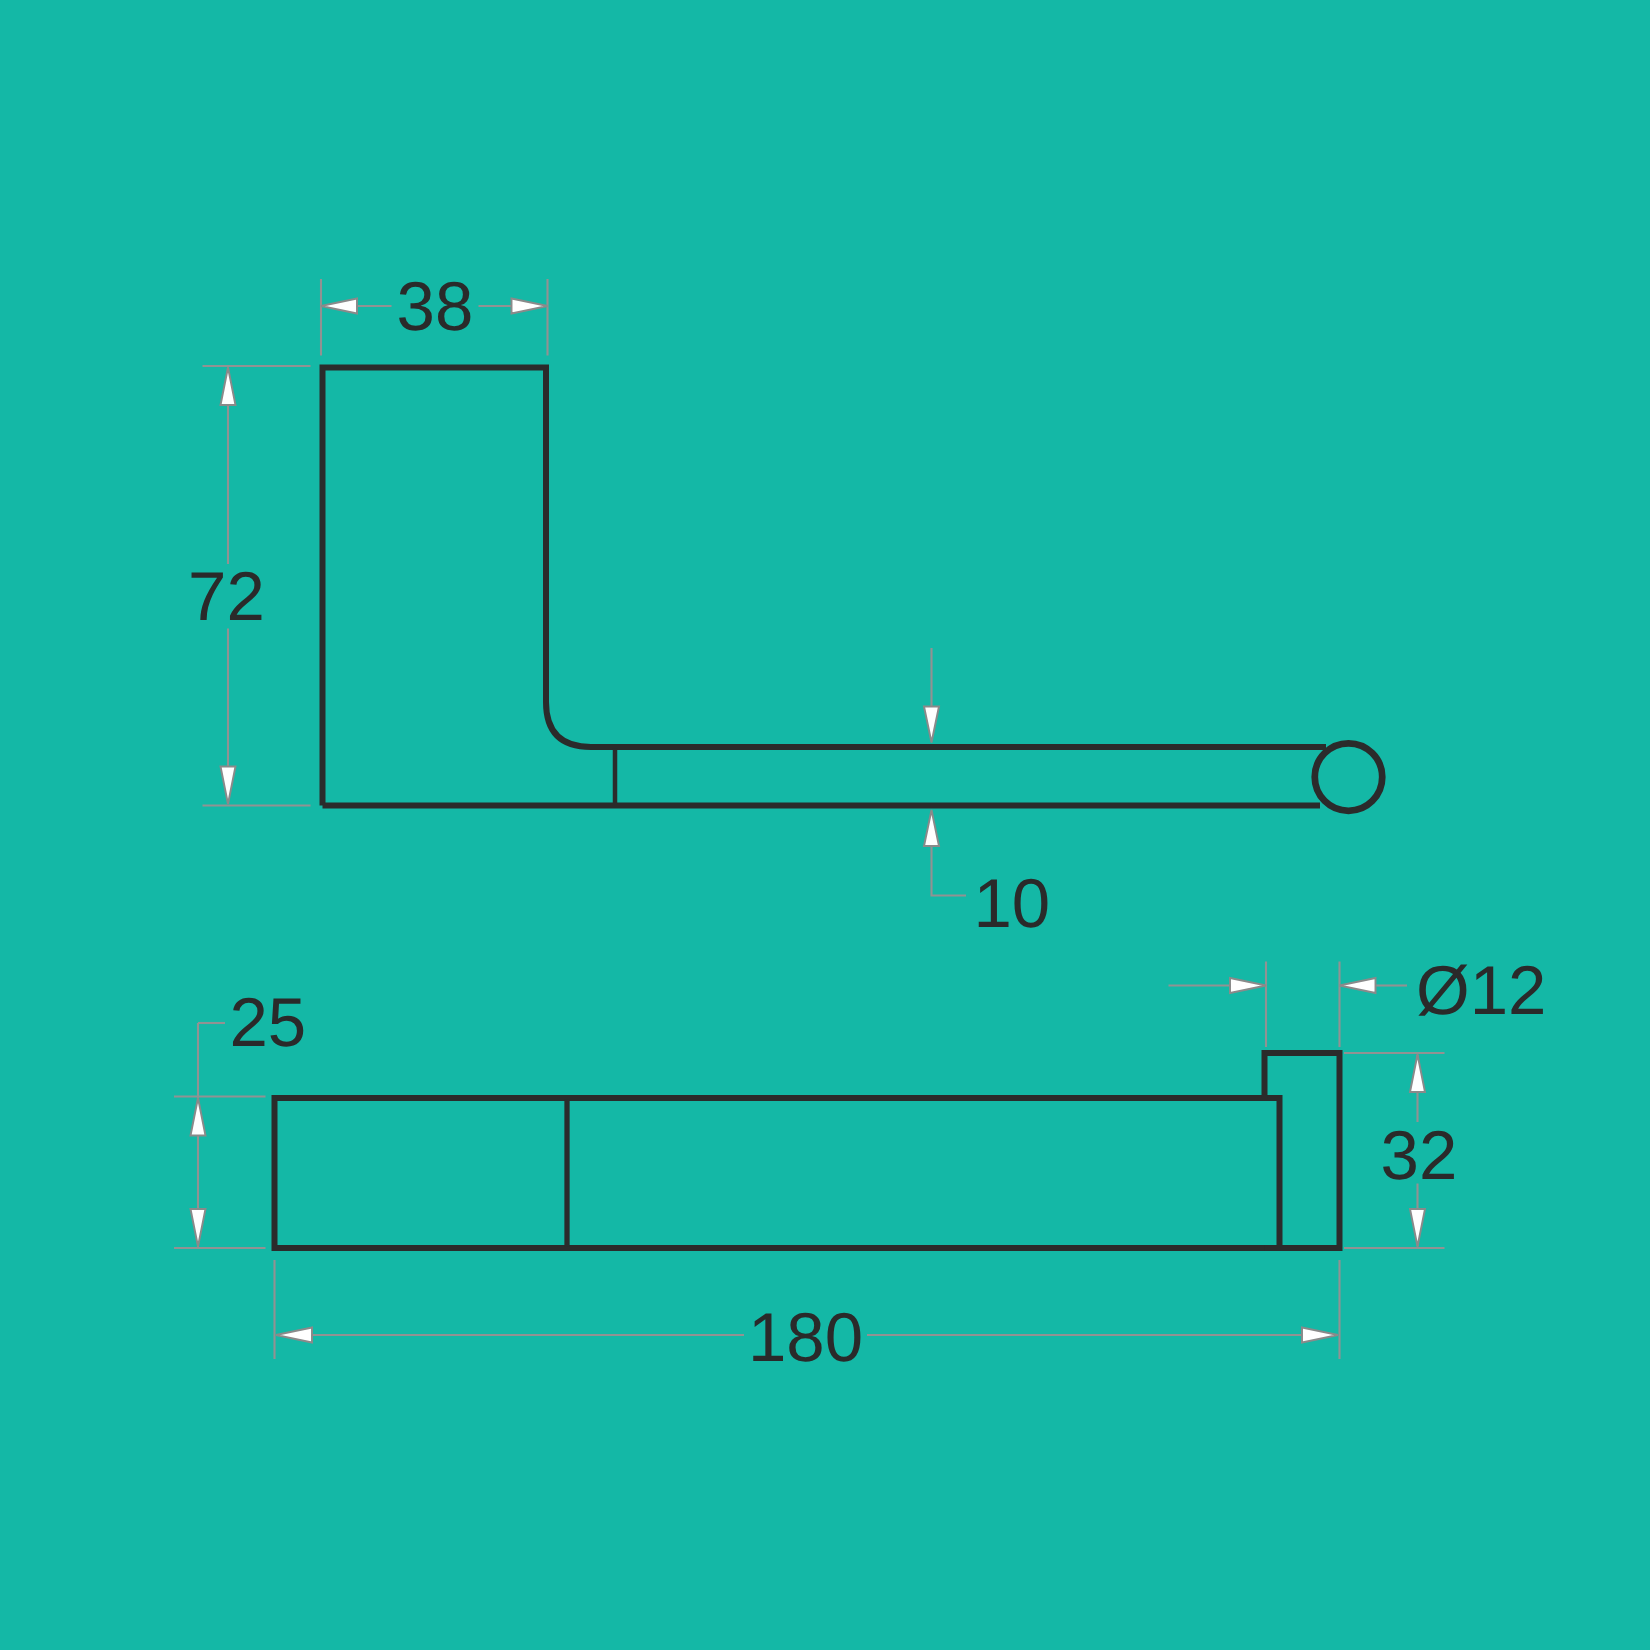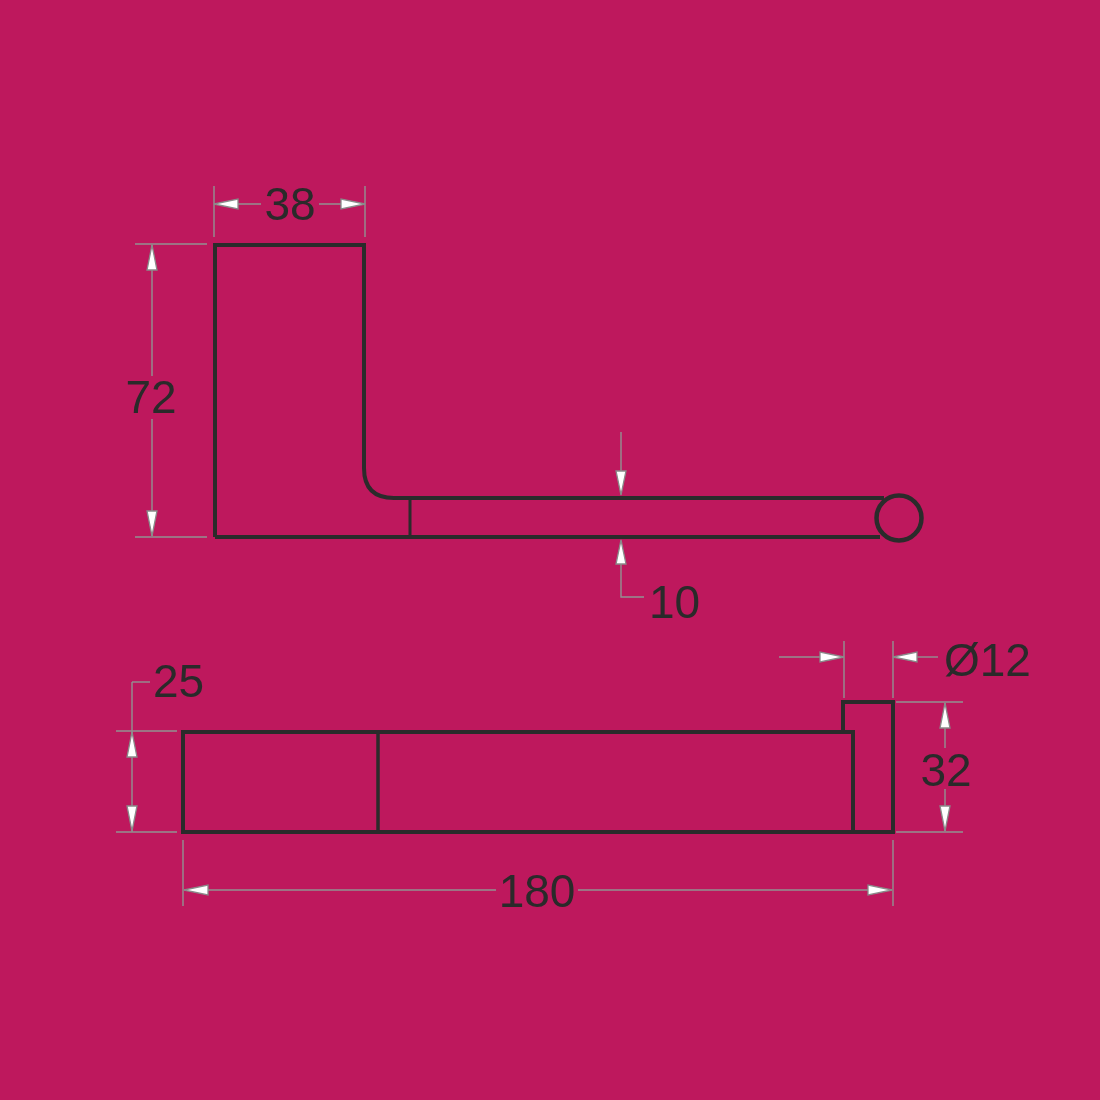--- a/index.html
+++ b/index.html
@@ -4,21 +4,21 @@
 <style>
   html, body {
     margin: 0;
     padding: 0;
     background: #ffffff;
   }
   .canvas {
     position: relative;
     width: 1100px;
     height: 1100px;
-    background: #be185d;
+    background: #14b8a6;
     overflow: hidden;
   }
   svg {
     display: block;
   }
   .dim-text {
     font-family: "Liberation Sans", sans-serif;
     font-size: 46px;
     fill: #2a2a2a;
   }

